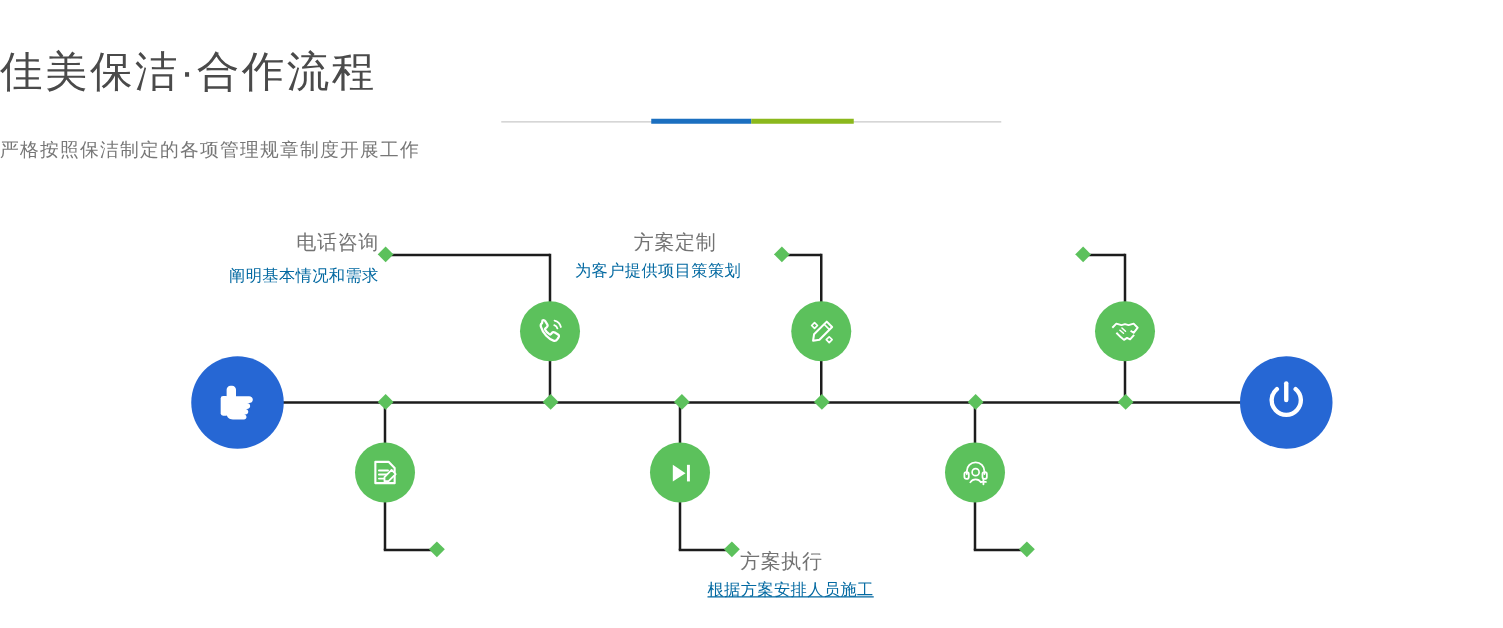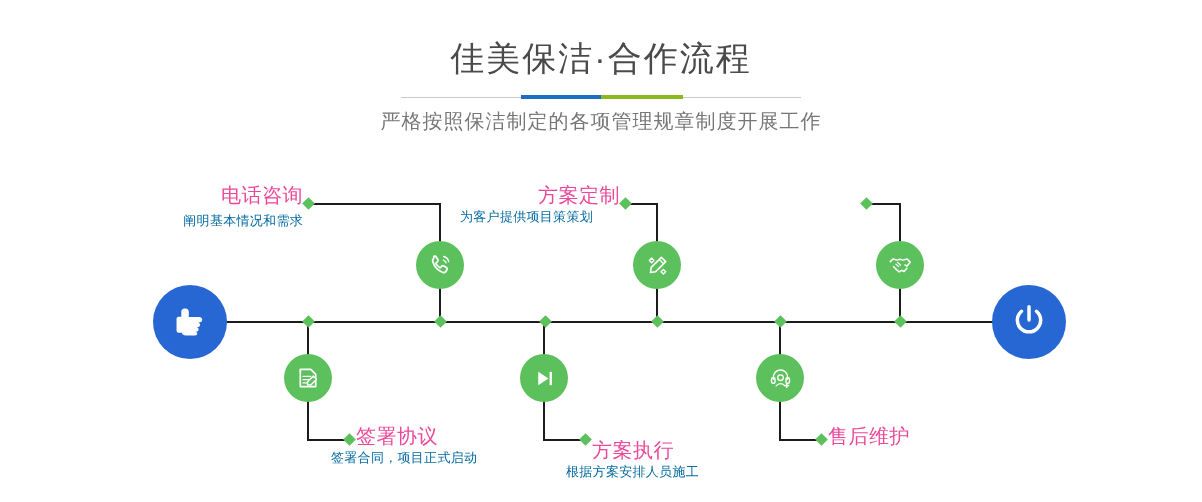--- a/index.html
+++ b/index.html
@@ -15,21 +15,20 @@
     position: relative;
     -webkit-font-smoothing: antialiased;
   }
 
   
   #header {
     position: absolute;
     left: 0;
     top: 0;
     width: 1202px;
-    text-align: center;
   }
   #page-title {
     margin: 0;
     padding-top: 36px;
     font-size: 34px;
     font-weight: 400;
     letter-spacing: 2px;
     color: #4a4a4a;
     line-height: 44px;
   }
@@ -58,21 +57,21 @@
   .divider-green {
     position: absolute;
     left: 200px;
     top: 3px;
     width: 82px;
     height: 4px;
     background: #8bb81c;
   }
   #page-subtitle {
     margin: 6px 0 12px 0;
-    font-size: 20px;
+    font-size: 15px;
     color: #777777;
     letter-spacing: 1px;
     line-height: 22px;
   }
 
   
   #timeline {
     position: absolute;
     left: 0;
     top: 0;
@@ -134,25 +133,26 @@
     background: #5cc15c;
     transform: rotate(45deg);
     z-index: 4;
   }
 
   .label-block {
     position: absolute;
     z-index: 5;
   }
   .label-title {
-    font-size: 20px;
-    color: #ec4899;
+    font-size: 16px;
+    color: #737373;
     line-height: 20px;
     white-space: nowrap;
     letter-spacing: 0.5px;
+    font-family: Liberation Mono, monospace;
   }
   .label-desc {
     font-size: 13px;
     color: #0369a1;
     line-height: 20px;
     white-space: nowrap;
     margin-top: 2px;
     letter-spacing: 0.3px;
   }
   .label-top { text-align: right; }
@@ -217,59 +217,55 @@
   <div class="diamond" style="left:345px; top:435px;"></div>
   <div class="node" style="left:284px; top:354px;">
     <span>
       <svg width="26" height="26" viewBox="0 0 32 32">
         <path fill="none" stroke="#ffffff" stroke-width="2.1" stroke-linejoin="round" d="M6.5 5.5h13l6 6v15h-19z"></path>
         <path fill="none" stroke="#ffffff" stroke-width="1.8" stroke-linecap="round" d="M10 14h9M10 18h9M10 22h6"></path>
         <path fill="#5cc15c" stroke="#ffffff" stroke-width="1.8" stroke-linejoin="round" d="M22.5 13.5l4 4-7 7h-4v-4z"></path>
       </svg>
     </span>
   </div>
-  <div class="label-block label-bottom" style="left:356px; top:426px;">
-    <div class="label-title">签署协议</div>
-    <div class="label-desc" style="margin-left:-25px;">签署合同，项目正式启动</div>
-  </div>
 
   <div class="diamond" style="left:541px; top:317px;"></div>
   <div class="connector-v" style="left:656px; top:203px; height:118px;"></div>
   <div class="connector-h" style="left:625px; top:203px; width:32px;"></div>
   <div class="diamond" style="left:621px; top:199px;"></div>
   <div class="node" style="left:633px; top:241px;">
     <span>
       <svg width="25" height="25" viewBox="0 0 32 32">
         <path fill="none" stroke="#ffffff" stroke-width="2.1" stroke-linejoin="round" d="M21 5.5l5.5 5.5-13 13-6.5 1 1-6.5z"></path>
         <path fill="none" stroke="#ffffff" stroke-width="1.7" d="M18.3 8.2l5.5 5.5"></path>
         <path fill="none" stroke="#ffffff" stroke-width="1.7" stroke-linejoin="round" d="M8.5 6.5l-3 3 3 3 3-3z"></path>
         <path fill="none" stroke="#ffffff" stroke-width="1.7" stroke-linejoin="round" d="M23.5 21l-3 3 3 3 3-3z"></path>
       </svg>
     </span>
   </div>
   <div class="label-block label-top" style="left:460px; top:185px; width:160px;">
-    <div class="label-title" style="text-align:right; padding-right:0;">方案定制</div>
+    <div class="label-title" style="text-align:center; padding-right:0;">方案定制</div>
     <div class="label-desc" style="text-align:left;">为客户提供项目策策划</div>
   </div>
 
   <div class="diamond" style="left:653px; top:317px;"></div>
   <div class="connector-v" style="left:543px; top:322px; height:118px;"></div>
   <div class="connector-h" style="left:543px; top:439px; width:42px;"></div>
   <div class="diamond" style="left:581px; top:435px;"></div>
   <div class="node" style="left:520px; top:354px;">
     <span>
       <svg width="25" height="25" viewBox="0 0 32 32">
         <path fill="#ffffff" d="M8 7.5l13 8.5-13 8.5z"></path>
         <rect x="22.5" y="7.5" width="3" height="17" fill="#ffffff"></rect>
       </svg>
     </span>
   </div>
   <div class="label-block label-bottom" style="left:592px; top:440px;">
     <div class="label-title">方案执行</div>
-    <div class="label-desc" style="margin-left:-26px;">根据方案安排人员施工</div>
+    <div class="label-desc" style="margin-left:-26px;text-decoration:underline;">根据方案安排人员施工</div>
   </div>
 
   <div class="diamond" style="left:776px; top:317px;"></div>
   <div class="connector-v" style="left:899px; top:203px; height:118px;"></div>
   <div class="connector-h" style="left:866px; top:203px; width:34px;"></div>
   <div class="diamond" style="left:862px; top:199px;"></div>
   <div class="node" style="left:876px; top:241px;">
     <span>
       <svg width="26" height="26" viewBox="0 0 32 32">
         <path fill="none" stroke="#ffffff" stroke-width="1.9" stroke-linejoin="round" d="M3.5 12.5l4-4 5 1.5 3.5-1 3.5 1 5-1.5 4 4-4 5-3-2"></path>
@@ -289,16 +285,15 @@
         <path fill="none" stroke="#ffffff" stroke-width="1.9" stroke-linecap="round" d="M7 17v-3a9 9 0 0 1 18 0v3"></path>
         <rect x="4.5" y="15" width="4.5" height="7" rx="2" fill="none" stroke="#ffffff" stroke-width="1.8"></rect>
         <rect x="23" y="15" width="4.5" height="7" rx="2" fill="none" stroke="#ffffff" stroke-width="1.8"></rect>
         <circle cx="16" cy="15" r="3.6" fill="none" stroke="#ffffff" stroke-width="1.7"></circle>
         <path fill="none" stroke="#ffffff" stroke-width="1.7" stroke-linecap="round" d="M10.5 25.5a6.5 6.5 0 0 1 11 0"></path>
         <path fill="none" stroke="#ffffff" stroke-width="1.9" stroke-linecap="round" d="M24 22.5v5M21.5 25h5"></path>
       </svg>
     </span>
   </div>
   <div class="label-block label-bottom" style="left:828px; top:426px;">
-    <div class="label-title">售后维护</div>
   </div>
 
 </div>
 
 </body></html>

